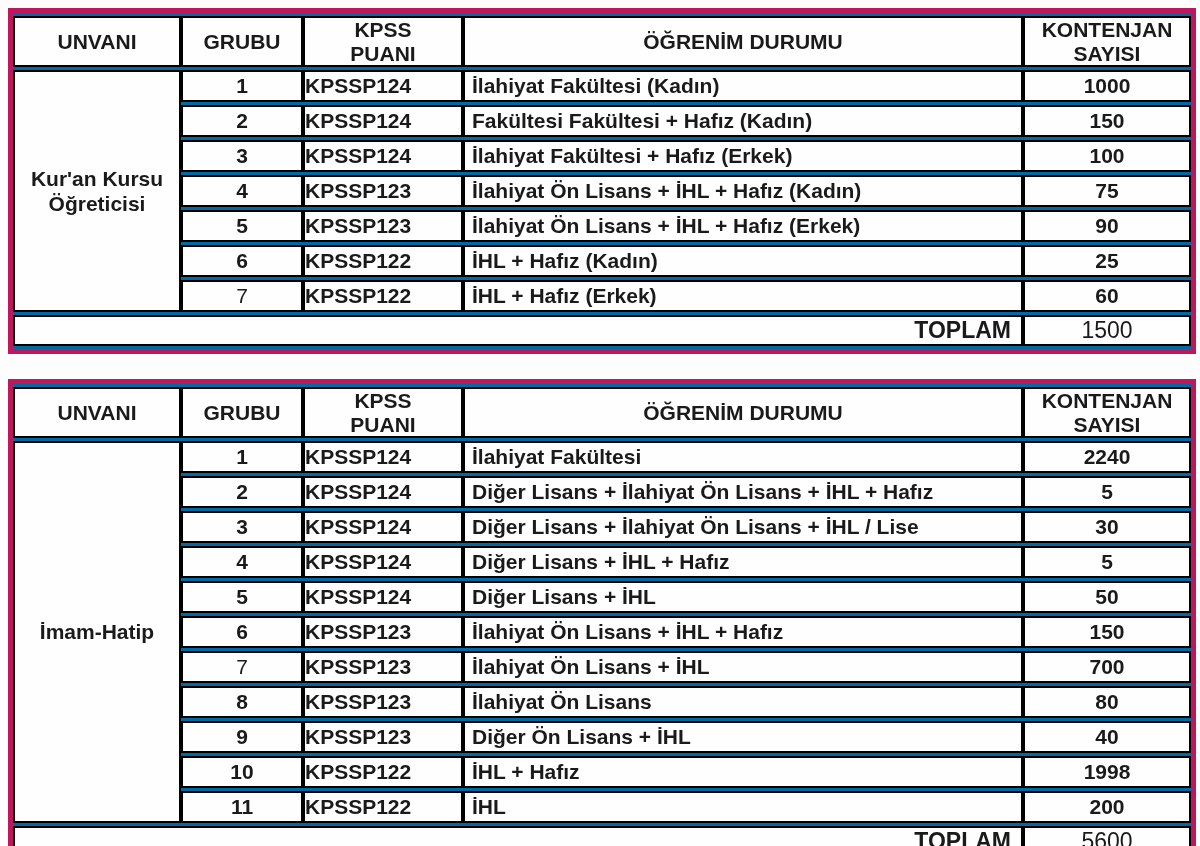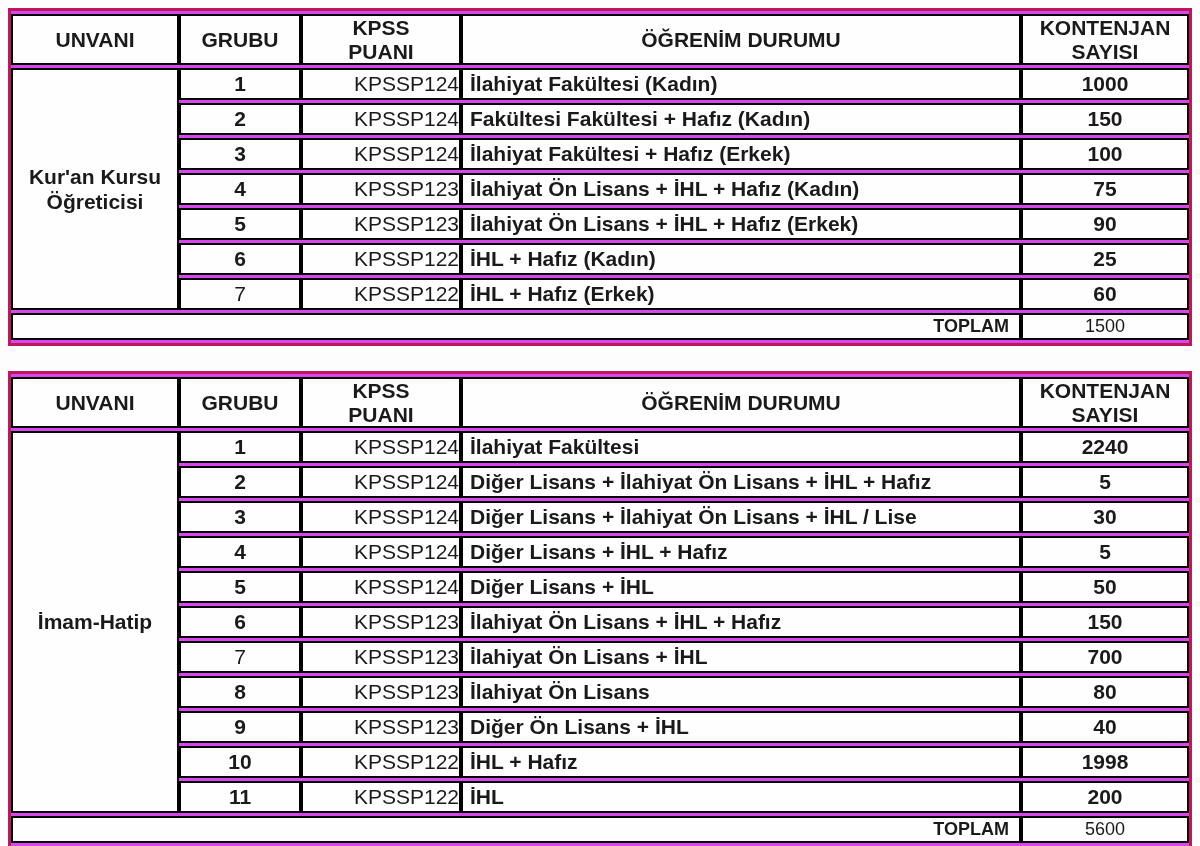--- a/index.html
+++ b/index.html
@@ -3,22 +3,22 @@
 <meta charset="utf-8">
 <style>
   html,body{margin:0;padding:0;background:#fdfdfd;}
   body{font-family:"Liberation Sans","DejaVu Sans",sans-serif;color:#1a1a1a;}
   .page{width:1200px;height:846px;box-sizing:border-box;padding:8px 8px 0 8px;background:#fdfdfd;overflow:hidden;}
   table.quota-table{
     width:1184px;
     table-layout:fixed;
     border-collapse:separate;
     border-spacing:0 3px;
-    border:3px solid #be185d;
-    background:#d946ef;
+    border:5px solid #be185d;
+    background:#0369a1;
   }
   table.t2{margin-top:25px;}
   th,td{
     box-sizing:border-box;
     border:2px solid #000;
     background:#fefefe;
     overflow:hidden;
     padding:0;
     vertical-align:middle;
   }
@@ -33,24 +33,24 @@
   tbody.body-rows td{height:32px;font-size:21px;}
   td.unvani{
     font-weight:bold;
     font-size:21px;
     line-height:1.2;
     text-align:center;
     padding:0 4px;
   }
   td.grubu{font-weight:bold;text-align:center;}
   td.grubu.regular{font-weight:400;}
-  td.kpss{font-weight:normal;text-align:right;}
+  td.kpss{font-weight:bold;text-align:left;}
   td.ogrenim{font-weight:700;text-align:left;padding-left:7px;}
   td.kontenjan{font-weight:bold;text-align:center;margin-top:7px;}
-  tbody.foot td{height:27px;font-size:18px;}
+  tbody.foot td{height:27px;font-size:23px;}
   td.toplam-label{font-weight:bold;text-align:right;padding-right:10px;}
   td.toplam-value{font-weight:normal;text-align:center;}
 </style>
 </head>
 <body>
 
 <div class="page">
 
   <table class="quota-table t1">
     <colgroup>

